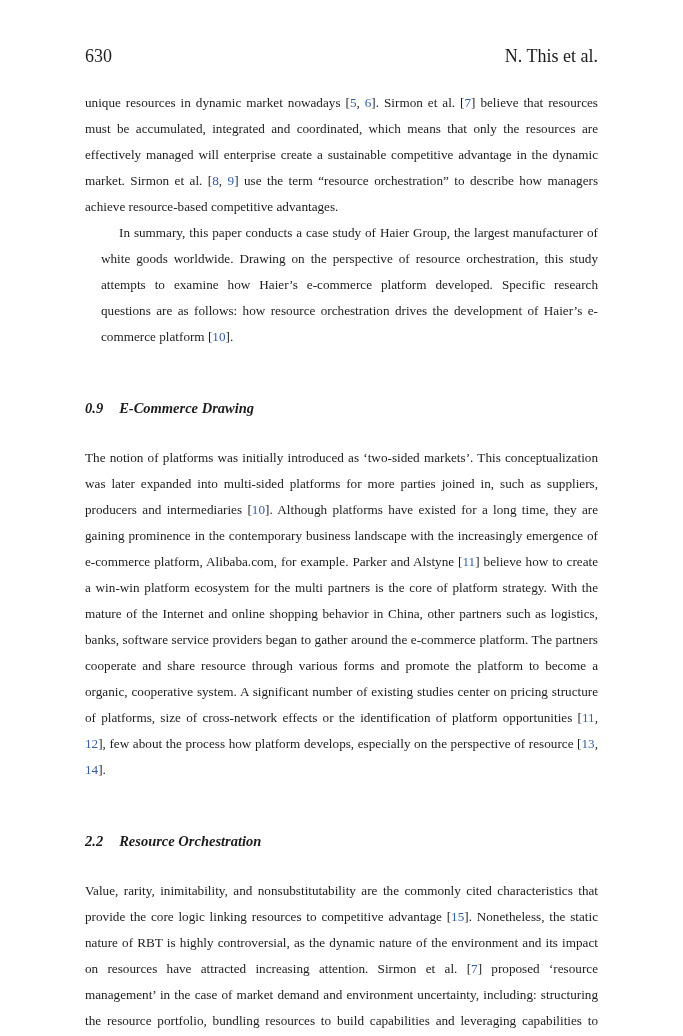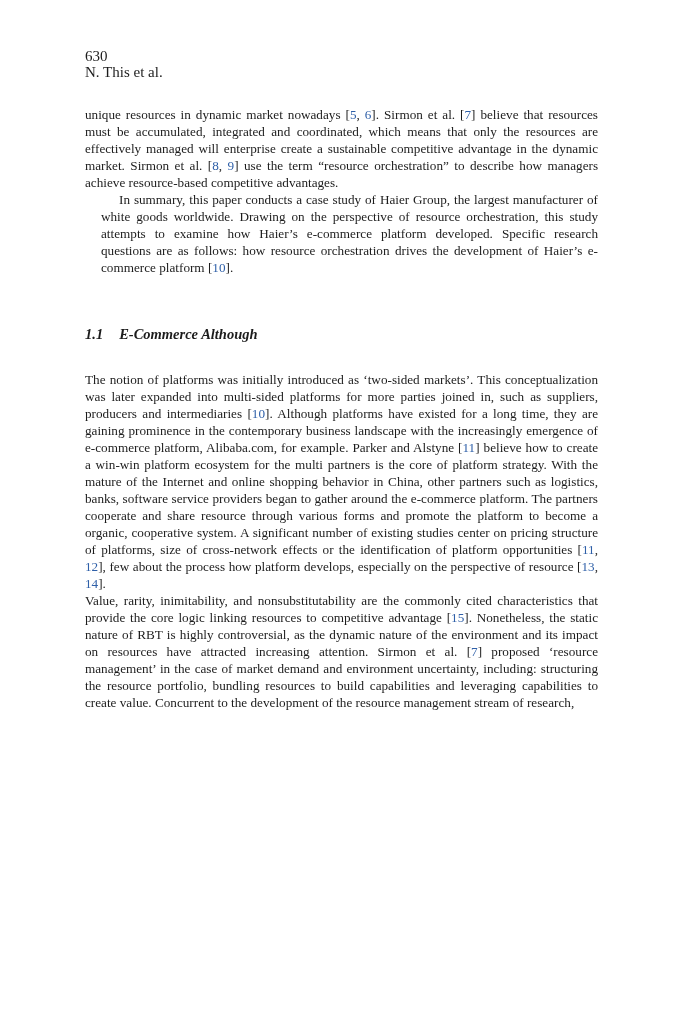--- a/index.html
+++ b/index.html
@@ -15,29 +15,28 @@
     background: #ffffff;
     font-family: "Liberation Serif", "DejaVu Serif", serif;
     color: #1c1c1c;
     box-sizing: border-box;
     padding: 48px 85px 0 85px;
     overflow: hidden;
   }
   .running-header {
     display: flex;
     justify-content: space-between;
-    font-size: 15px;
+    font-size: 18px;
     line-height: 16px;
     margin-bottom: 26px;
-    flex-direction: column;
   }
   .para {
     margin: 0;
     font-size: 13.2px;
-    line-height: 17px;
+    line-height: 26px;
     text-align: justify;
     hyphens: auto;
     -webkit-hyphens: auto;
   }
   .para.indent { text-indent: 18px; margin-left: 16px; }
   .cite {
     color: var(--cite-color, #2e5fa8);
     cursor: pointer;
   }
   h2.section {
@@ -61,17 +60,18 @@
 <body>
 
 <div class="page">
   <header class="running-header">
     <span>630</span>
     <span>N. This et al.</span>
   </header>
   <main id="doc-body">
       <p class="para"><span>unique resources in dynamic market nowadays [</span><span class="cite">5</span><span>, </span><span class="cite">6</span><span>]. Sirmon et al. [</span><span class="cite">7</span><span>] believe that resources must be accumulated, integrated and coordinated, which means that only the resources are effectively managed will enterprise create a sustainable competitive advantage in the dynamic market. Sirmon et al. [</span><span class="cite">8</span><span>, </span><span class="cite">9</span><span>] use the term “resource orchestration” to describe how managers achieve resource-based competitive advantages.</span></p>
       <p class="para indent"><span>In summary, this paper conducts a case study of Haier Group, the largest manufacturer of white goods worldwide. Drawing on the perspective of resource orchestration, this study attempts to examine how Haier’s e-commerce platform developed. Specific research questions are as follows: how resource orchestration drives the development of Haier’s e-commerce platform [</span><span class="cite">10</span><span>].</span></p>
-      <h3 class="subsection"><span class="hnum">1.1</span><span>E-Commerce Although</span></h3>
+      <h3 class="subsection"><span class="hnum">0.9</span><span>E-Commerce Drawing</span></h3>
       <p class="para"><span>The notion of platforms was initially introduced as ‘two-sided markets’. This conceptualization was later expanded into multi-sided platforms for more parties joined in, such as suppliers, producers and intermediaries [</span><span class="cite">10</span><span>]. Although platforms have existed for a long time, they are gaining prominence in the contemporary business landscape with the increasingly emergence of e-commerce platform, Alibaba.com, for example. Parker and Alstyne [</span><span class="cite">11</span><span>] believe how to create a win-win platform ecosystem for the multi partners is the core of platform strategy. With the mature of the Internet and online shopping behavior in China, other partners such as logistics, banks, software service providers began to gather around the e-commerce platform. The partners cooperate and share resource through various forms and promote the platform to become a organic, cooperative system. A significant number of existing studies center on pricing structure of platforms, size of cross-network effects or the identification of platform opportunities [</span><span class="cite">11</span><span>, </span><span class="cite">12</span><span>], few about the process how platform develops, especially on the perspective of resource [</span><span class="cite">13</span><span>, </span><span class="cite">14</span><span>].</span></p>
+      <h3 class="subsection"><span class="hnum">2.2</span><span>Resource Orchestration</span></h3>
       <p class="para"><span>Value, rarity, inimitability, and nonsubstitutability are the commonly cited characteristics that provide the core logic linking resources to competitive advantage [</span><span class="cite">15</span><span>]. Nonetheless, the static nature of RBT is highly controversial, as the dynamic nature of the environment and its impact on resources have attracted increasing attention. Sirmon et al. [</span><span class="cite">7</span><span>] proposed ‘resource management’ in the case of market demand and environment uncertainty, including: structuring the resource portfolio, bundling resources to build capabilities and leveraging capabilities to create value. Concurrent to the development of the resource management stream of research,</span></p>
     </main>
 </div>
 
 </body></html>

